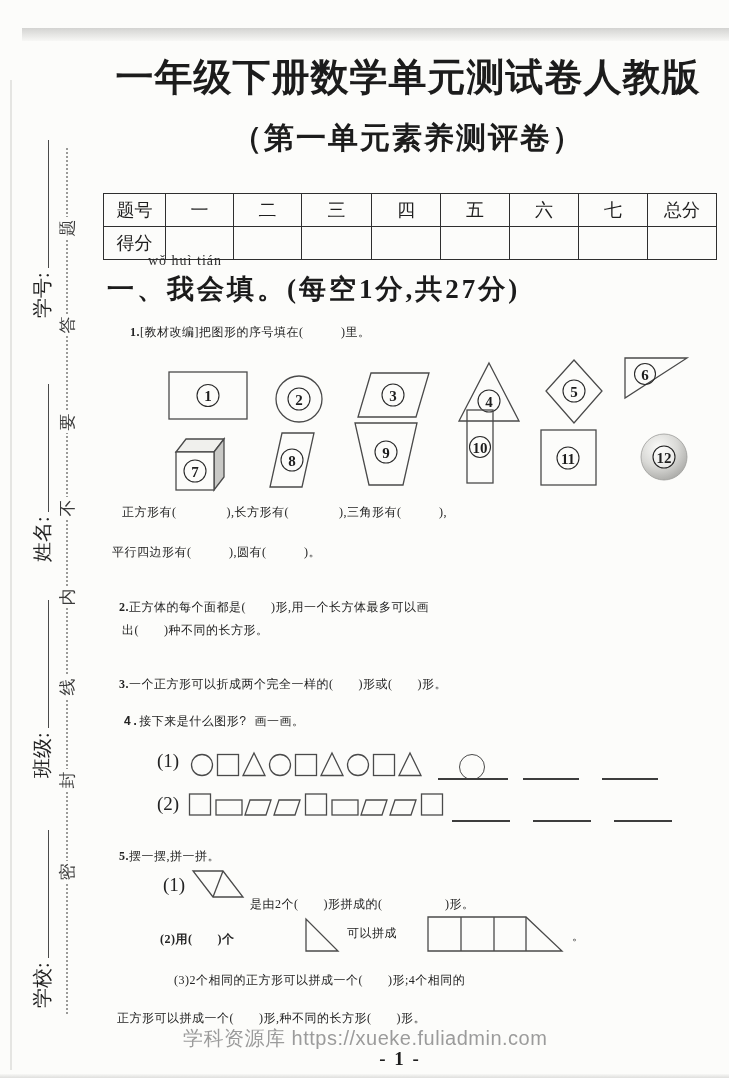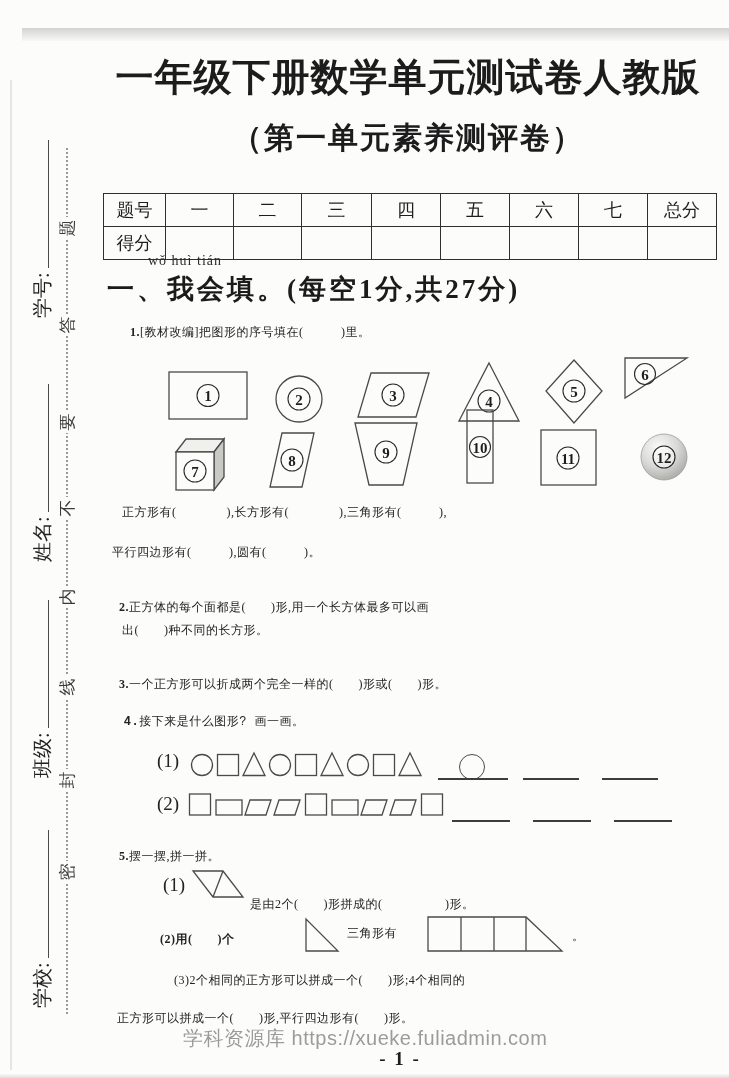--- a/index.html
+++ b/index.html
@@ -261,28 +261,28 @@
   <svg class="abs" style="left:191px;top:869px;" width="56" height="32" viewBox="0 0 56 32">
     <polygon class="shape-stroke" points="2,2 32,2 52,28 22,28"></polygon>
     <line class="shape-stroke" x1="32" y1="2" x2="22" y2="28"></line>
   </svg>
   <div class="abs tline" style="left:250px;top:874px;margin-top:22px;">是由2个(　　)形拼成的(　　　　　)形。</div>
 
   <div class="abs tline" style="left:160px;top:931px;font-weight:bold;">(2)用(　　)个</div>
   <svg class="abs" style="left:303px;top:915px;" width="38" height="40" viewBox="0 0 38 40">
     <polygon class="shape-stroke" points="3,4 3,36 35,36"></polygon>
   </svg>
-  <div class="abs tline" style="left:347px;top:925px;">三角形有</div>
+  <div class="abs tline" style="left:347px;top:925px;">可以拼成</div>
   <svg class="abs" style="left:426px;top:914px;" width="142" height="42" viewBox="0 0 142 42">
     <polygon class="shape-stroke" points="2,3 100,3 136,37 2,37"></polygon>
     <line class="shape-stroke" x1="35" y1="3" x2="35" y2="37"></line>
     <line class="shape-stroke" x1="68" y1="3" x2="68" y2="37"></line>
     <line class="shape-stroke" x1="100" y1="3" x2="100" y2="37"></line>
   </svg>
   <div class="abs tline" style="left:572px;top:928px;">。</div>
 
   <div class="abs tline" style="left:158px;top:972px;margin-left:16px;">(3)2个相同的正方形可以拼成一个(　　)形;4个相同的</div>
-  <div class="abs tline" style="left:117px;top:1010px;">正方形可以拼成一个(　　)形,平行四边形有(　　)形。</div>
+  <div class="abs tline" style="left:117px;top:1010px;">正方形可以拼成一个(　　)形,种不同的长方形(　　)形。</div>
 
   <div class="abs watermark">学科资源库 https://xueke.fuliadmin.com</div>
   <div class="abs pagenum">- 1 -</div>
 
 </div>
 
 </body></html>

